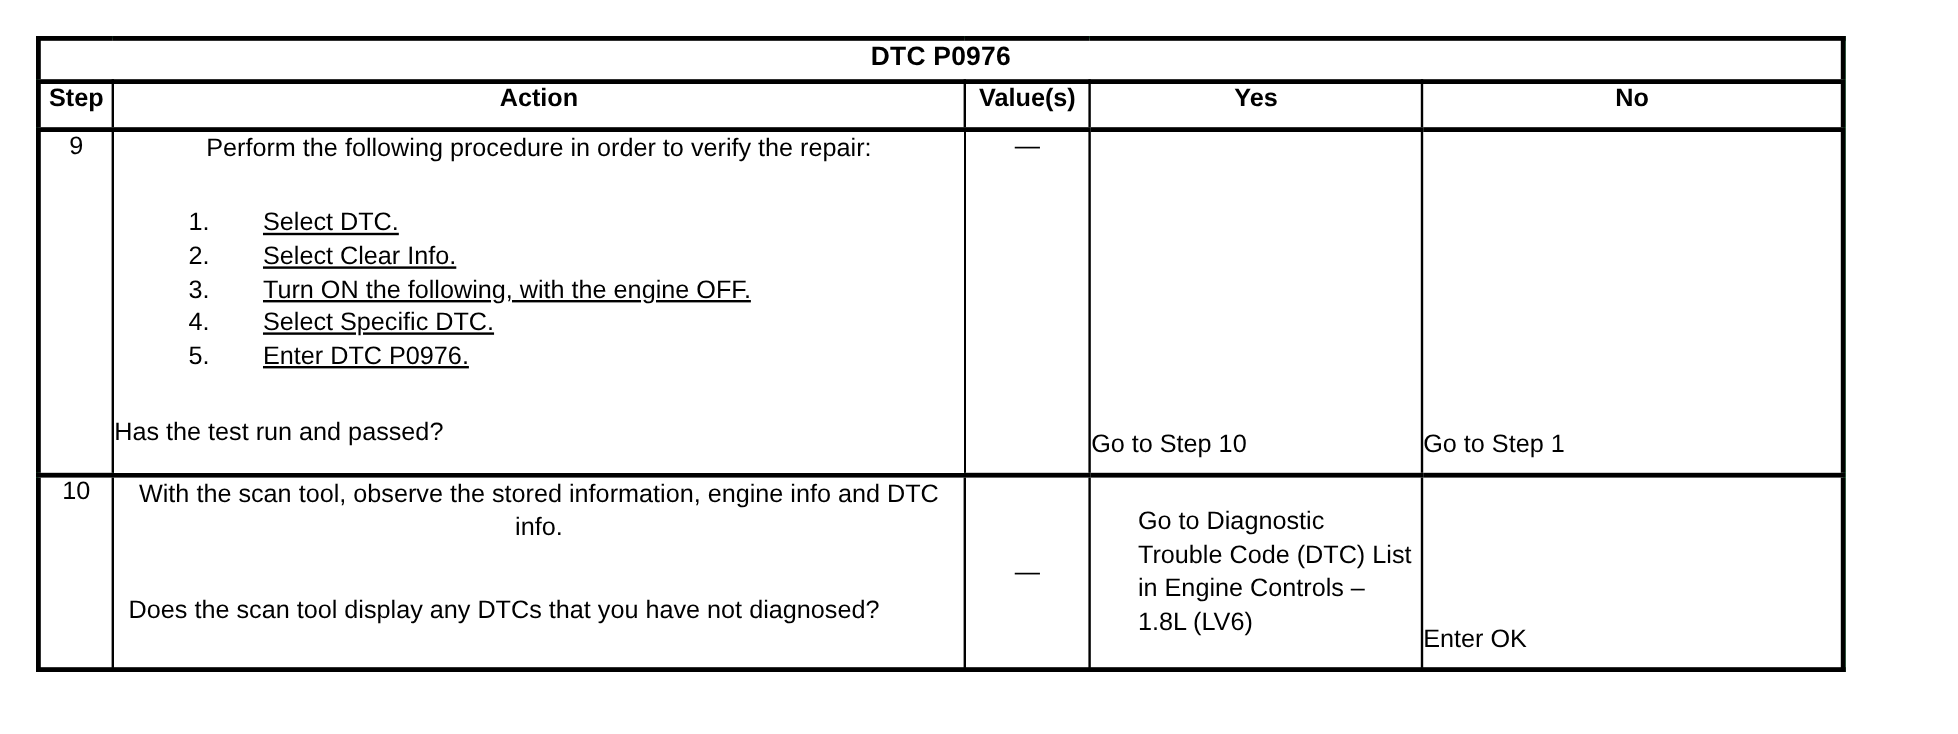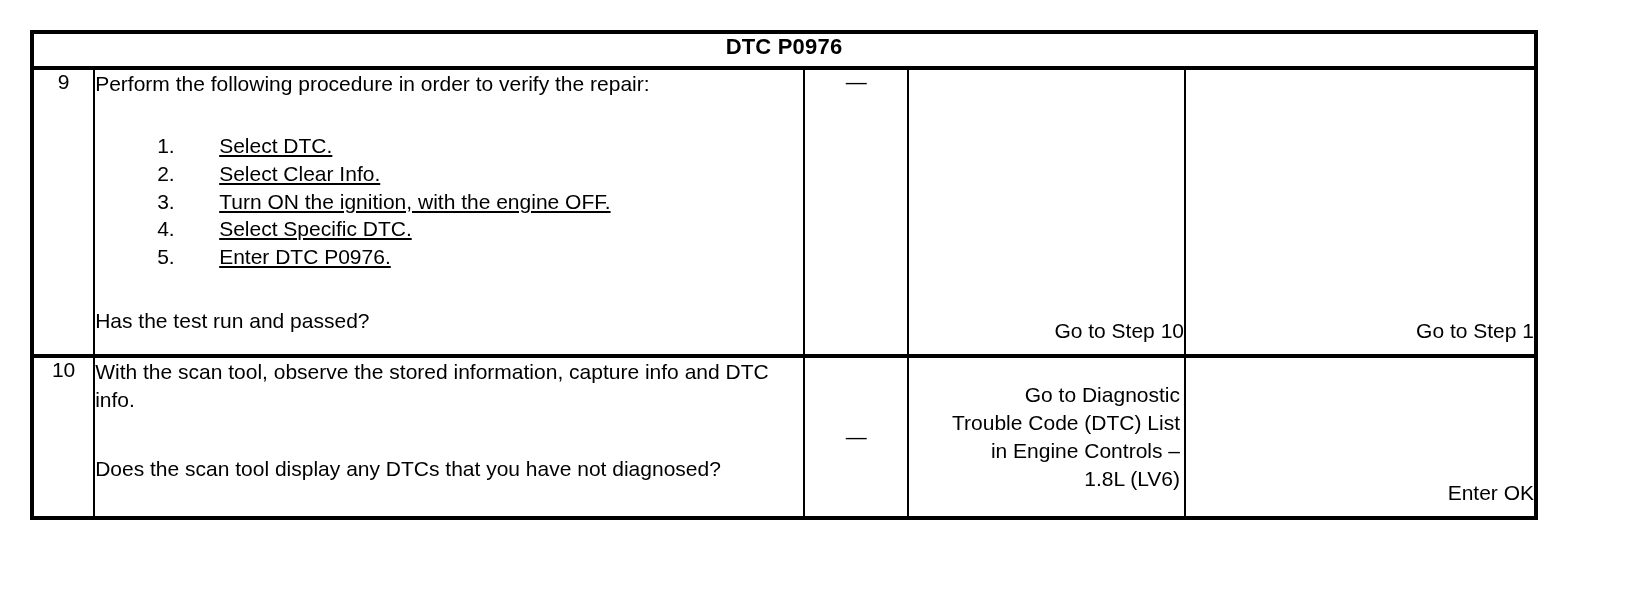--- a/index.html
+++ b/index.html
@@ -88,34 +88,34 @@
     font-size: 21px;
     padding: 9px 8px 8px 10px;
     line-height: 1.32;
   }
   .cell-value {
     text-align: center;
     vertical-align: middle;
     font-size: 21px;
   }
   .cell-yes, .cell-no {
-    text-align: right;
+    text-align: left;
     font-size: 21px;
     line-height: 1.33;
   }
 
   
   .row-9 > td { border-bottom: 4px solid #000000; }
 
   
   .row-9 .cell-action { height: 284px; position: relative; }
   .row-9 .cell-yes,
   .row-9 .cell-no { vertical-align: bottom; padding-bottom: 9px; }
 
-  .intro-line { margin: 0 0 0 0; }
+  .intro-line { margin: 0 0 0 0; text-align: center; }
 
   ol.proc {
     margin: 34px 0 0 0;
     padding: 0 0 0 62px;
     list-style: none;
     counter-reset: proc;
   }
   ol.proc li {
     counter-increment: proc;
     position: relative;
@@ -129,21 +129,21 @@
     left: 0;
     top: 0;
   }
 
   .question-line { margin: 36px 0 0 0; }
 
   
   .row-10 .cell-action { height: 158px; }
   .row-10 .cell-yes  { vertical-align: middle; }
   .row-10 .cell-no   { vertical-align: bottom; padding-bottom: 9px; }
-  .row-10 .q2 { margin: 42px 0 0 0; }
+  .row-10 .q2 { margin: 42px 0 0 0; padding-left: 12px; }
   .row-10 .cell-value { vertical-align: middle; }
 
   .yes-block { padding: 0 4px; margin-left: 35px; }
 </style>
 </head>
 <body>
 
 <div class="page">
 
   <table class="dtc-table">
@@ -153,50 +153,57 @@
       <col class="col-value">
       <col class="col-yes">
       <col class="col-no">
     </colgroup>
 
     <tbody>
         <tr>
       <td class="title-cell" colspan="5">DTC P0976</td>
     </tr>
 
+    <tr>
+      <th class="hdr hdr-step">Step</th>
+      <th class="hdr">Action</th>
+      <th class="hdr">Value(s)</th>
+      <th class="hdr">Yes</th>
+      <th class="hdr">No</th>
+    </tr>
 
     <tr class="row-9">
       <td class="cell-step">9</td>
 
       <td class="cell-action">
         <p class="intro-line">Perform the following procedure in order to verify the repair:</p>
 
         <ol class="proc">
           <li>Select DTC.</li>
           <li>Select Clear Info.</li>
-          <li>Turn ON the ignition, with the engine OFF.</li>
+          <li>Turn ON the following, with the engine OFF.</li>
           <li>Select Specific DTC.</li>
           <li>Enter DTC P0976.</li>
         </ol>
 
         <p class="question-line">Has the test run and passed?</p>
       </td>
 
       <td class="cell-value">—</td>
 
       <td class="cell-yes">Go to Step 10</td>
 
       <td class="cell-no">Go to Step 1</td>
     </tr>
 
     <tr class="row-10">
       <td class="cell-step">10</td>
 
       <td class="cell-action">
-        <p class="intro-line">With the scan tool, observe the stored information, capture info and DTC info.</p>
+        <p class="intro-line">With the scan tool, observe the stored information, engine info and DTC info.</p>
         <p class="q2">Does the scan tool display any DTCs that you have not diagnosed?</p>
       </td>
 
       <td class="cell-value">—</td>
 
       <td class="cell-yes">
         <div class="yes-block">
           <div>Go to Diagnostic</div>
           <div>Trouble Code (DTC) List</div>
           <div>in Engine Controls –</div>

